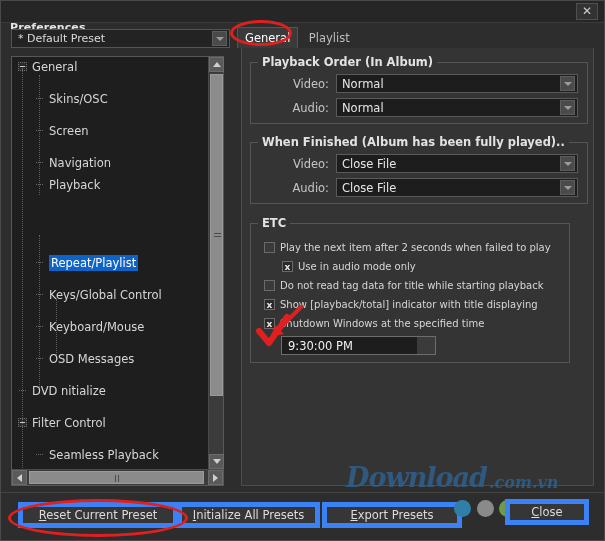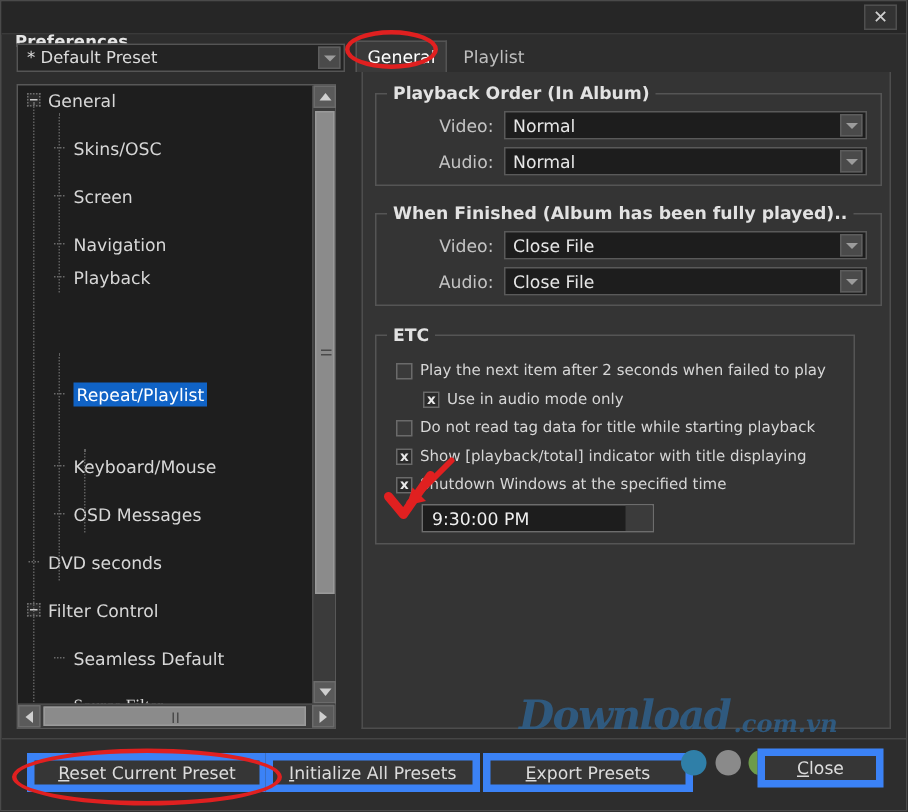--- a/index.html
+++ b/index.html
@@ -401,39 +401,43 @@
           <span class="lbl" style="position: absolute; left: 37px;">Navigation</span>
         </div>
         <div class="tnode" style="top: 56px;">
           <span class="dashline" style="left: 24px;"></span>
           <span class="lbl" style="position: absolute; left: 37px;">Playback</span>
         </div>
         <div class="tnode sel" style="top: 82px; margin-top: 36px;">
           <span class="dashline" style="left: 24px;"></span>
           <span class="lbl" style="position: absolute; left: 37px;">Repeat/Playlist</span>
         </div>
+        <div class="tnode" style="top: 98px;">
+          <span class="dashline" style="left: 24px;"></span>
+          <span class="lbl" style="position: absolute; left: 37px;">Keys/Global Control</span>
+        </div>
         <div class="tnode" style="top: 114px;">
           <span class="dashline" style="left: 24px;"></span>
           <span class="lbl" style="position: absolute; left: 37px;">Keyboard/Mouse</span>
         </div>
         <div class="tnode" style="top: 130px;">
           <span class="dashline" style="left: 24px;"></span>
           <span class="lbl" style="position: absolute; left: 37px;">OSD Messages</span>
         </div>
         <div class="tnode" style="top: 146px;">
           <span class="dashline" style="left: 7px;"></span>
-          <span class="lbl" style="position: absolute; left: 20px;">DVD seconds</span>
+          <span class="lbl" style="position: absolute; left: 20px;">DVD nitialize</span>
         </div>
         <div class="tnode" style="top: 162px;">
           <span class="expander" style="left: 6px;"></span>
           <span class="lbl" style="position: absolute; left: 20px;">Filter Control</span>
         </div>
         <div class="tnode" style="top: 178px;">
           <span class="dashline" style="left: 24px;"></span>
-          <span class="lbl" style="position: absolute; left: 37px;">Seamless Default</span>
+          <span class="lbl" style="position: absolute; left: 37px;">Seamless Playback</span>
         </div>
         <div class="tnode" style="top: 194px;">
           <span class="dashline" style="left: 24px;"></span>
           <span class="lbl" style="position: absolute; left: 37px; font-family: Liberation Serif, serif;">Source Filter</span>
         </div>
         <span class="vline" style="left: 10px; top: 11px; height: 402px;"></span>
         <span class="vline" style="left: 27px; top: 18px; height: 120px;"></span>
         <span class="vline" style="left: 27px; top: 178px; height: 152px;"></span>
         <span class="vline" style="left: 44px; top: 242px; height: 56px;"></span>
       </div>

